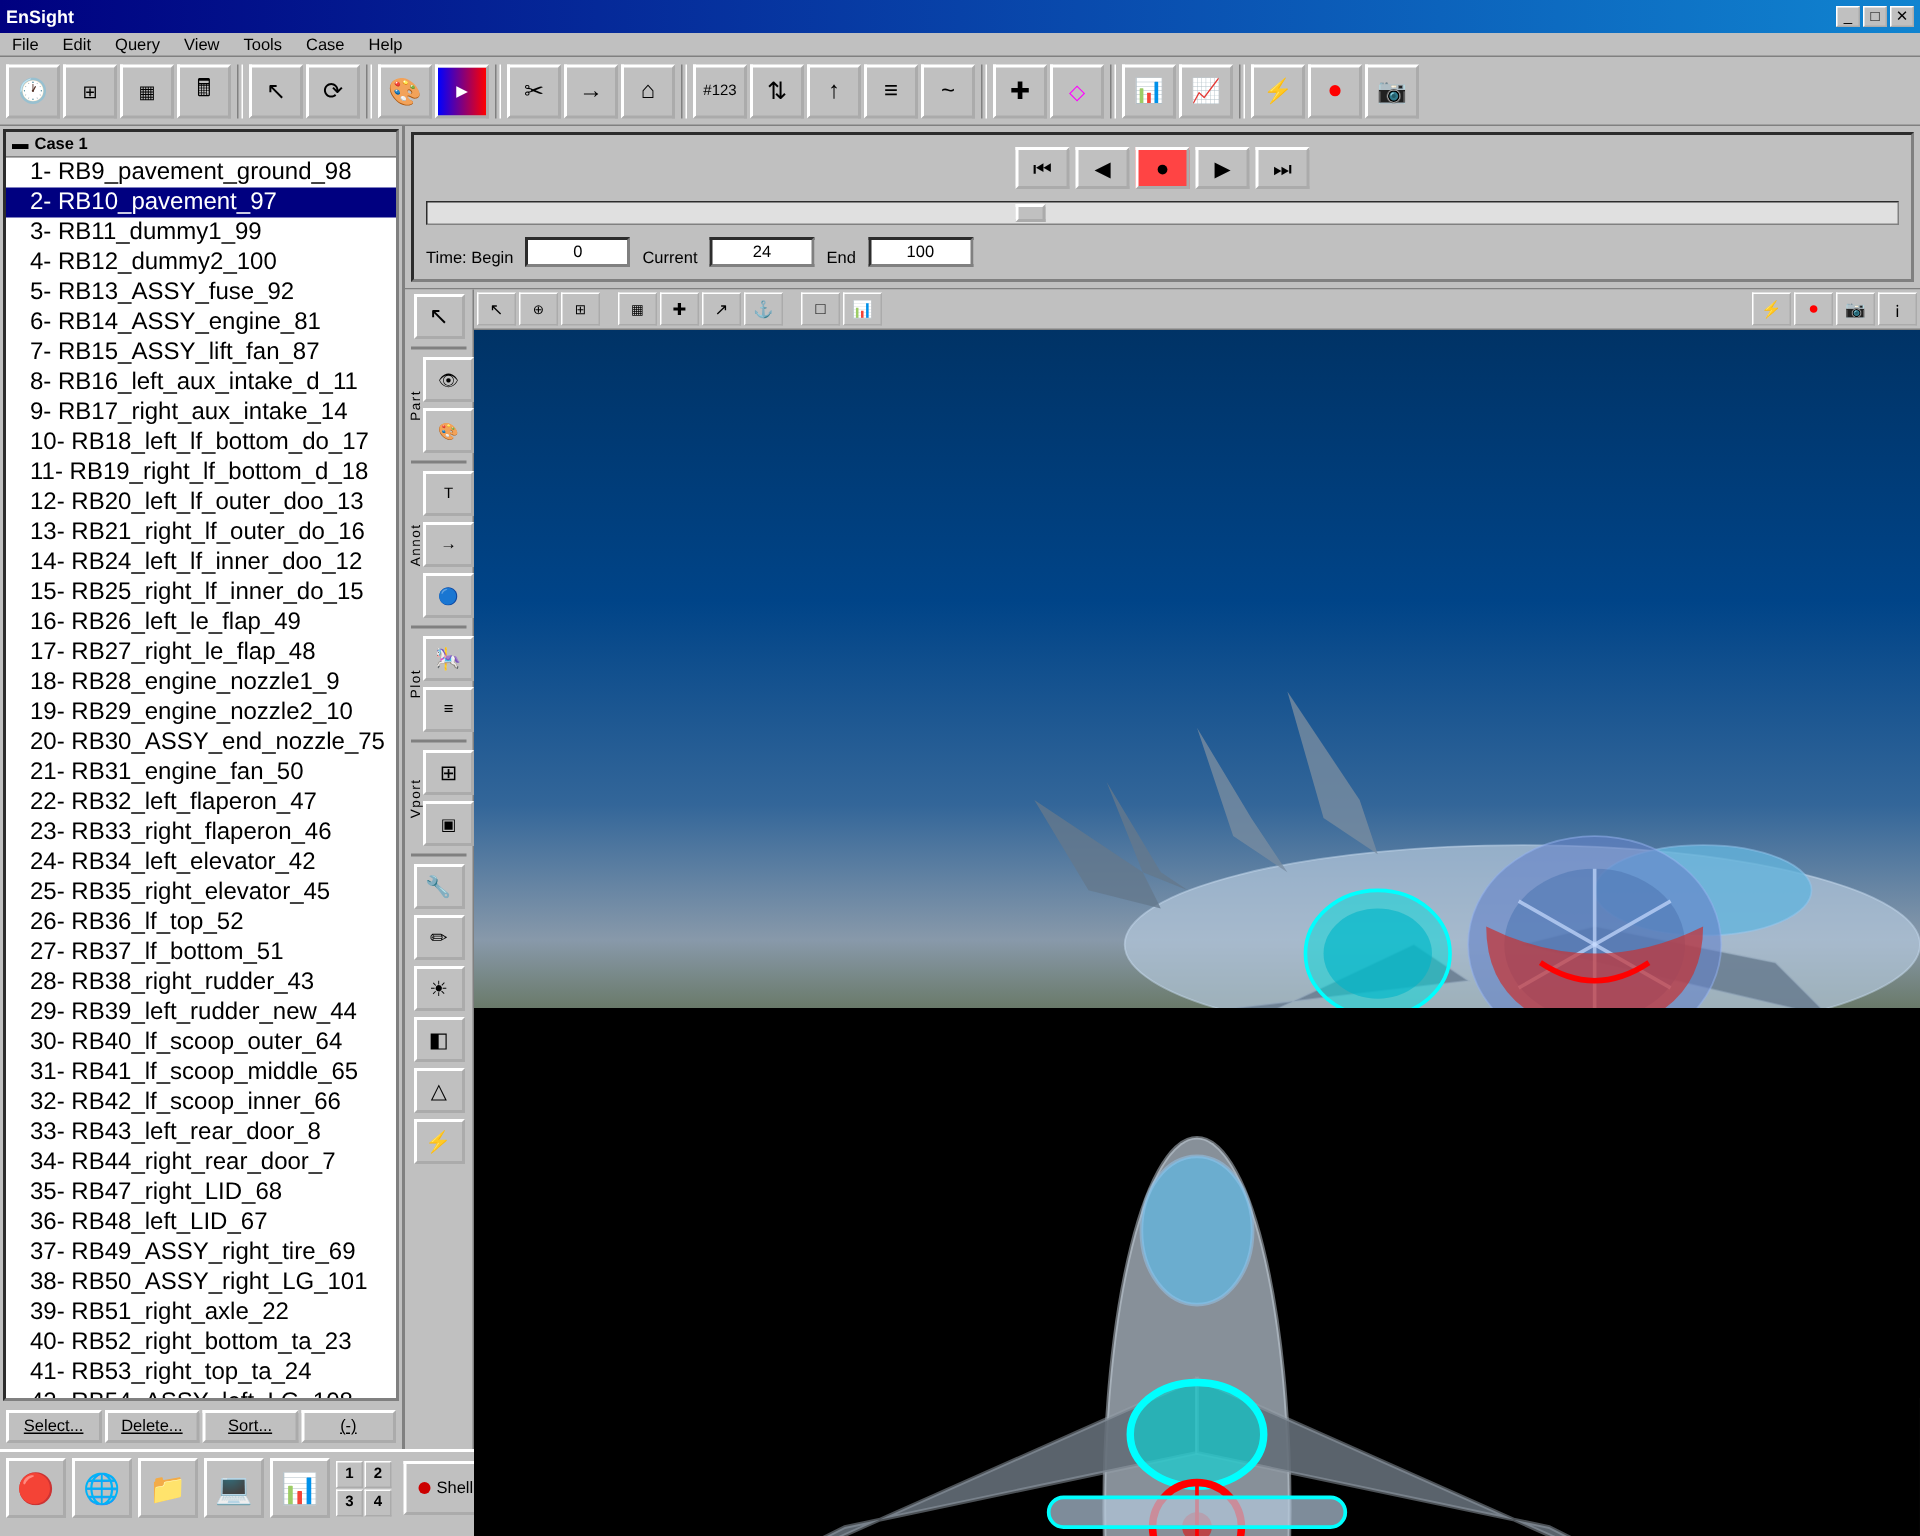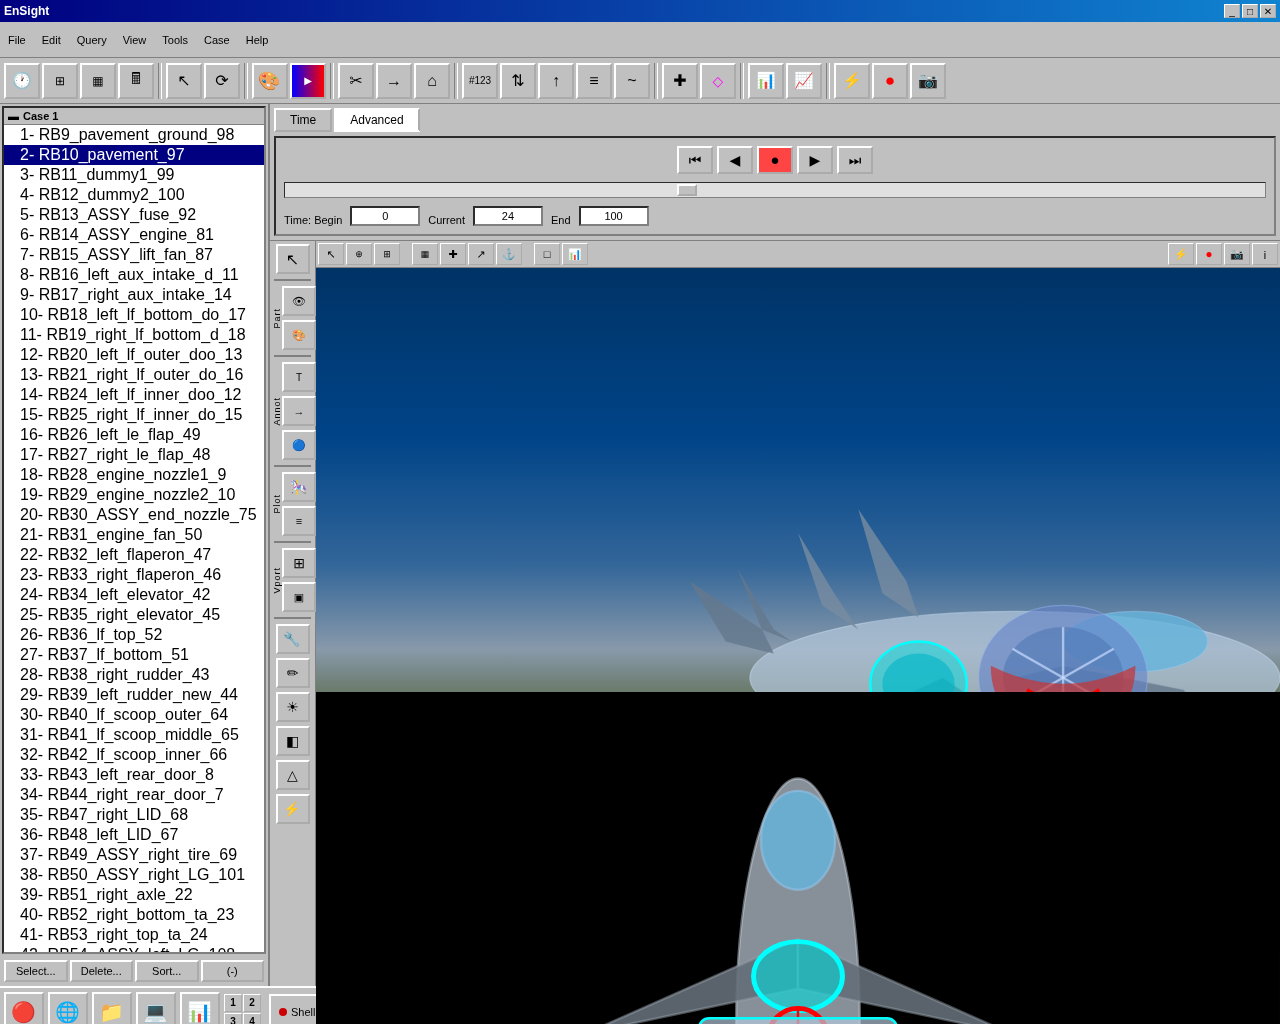--- a/index.html
+++ b/index.html
@@ -19,21 +19,21 @@
     #titlebar .controls { display: flex; gap: 2px; }
     #titlebar .controls span {
       width: 16px; height: 14px; background: #c0c0c0; color: black;
       display: flex; align-items: center; justify-content: center;
       font-size: 10px; cursor: pointer; border: 1px outset #fff;
     }
 
     
     #menubar {
       background: #c0c0c0;
-      height: 36px;
+      height: 16px;
       display: flex;
       align-items: flex-start;
       border-bottom: 1px solid #808080;
     }
     #menubar .menu-item {
       padding: 2px 8px;
       cursor: pointer;
       height: 100%;
       display: flex;
       align-items: center;
@@ -104,20 +104,21 @@
       padding: 1px 4px 1px 16px;
       cursor: pointer;
       white-space: nowrap;
       font-size: 16px;
     }
     .tree-item.selected { background: #000080; color: white; }
     #tree-buttons {
       display: flex;
       gap: 2px;
       padding: 4px;
+      text-decoration: underline;
     }
     .tree-btn {
       flex: 1;
       background: #c0c0c0;
       border: 2px outset #ffffff;
       padding: 3px 2px;
       cursor: pointer;
       text-align: center;
       font-size: 11px;
     }
@@ -504,24 +505,20 @@
       <button class="tree-btn">Select...</button>
       <button class="tree-btn">Delete...</button>
       <button class="tree-btn">Sort...</button>
       <button class="tree-btn">(-)</button>
     </div>
   </div>
 
   <div id="right-panel">
 
     <div id="time-panel">
-      <div id="time-tabs">
-        <div class="time-tab">Time</div>
-        <div class="time-tab active">Advanced</div>
-      </div>
       <div id="time-controls-box">
         <div id="time-buttons">
           <div class="time-btn">⏮</div>
           <div class="time-btn">◀</div>
           <div class="time-btn record">⏺</div>
           <div class="time-btn">▶</div>
           <div class="time-btn">⏭</div>
         </div>
         <div id="time-slider">
           <div id="time-slider-thumb"></div>

